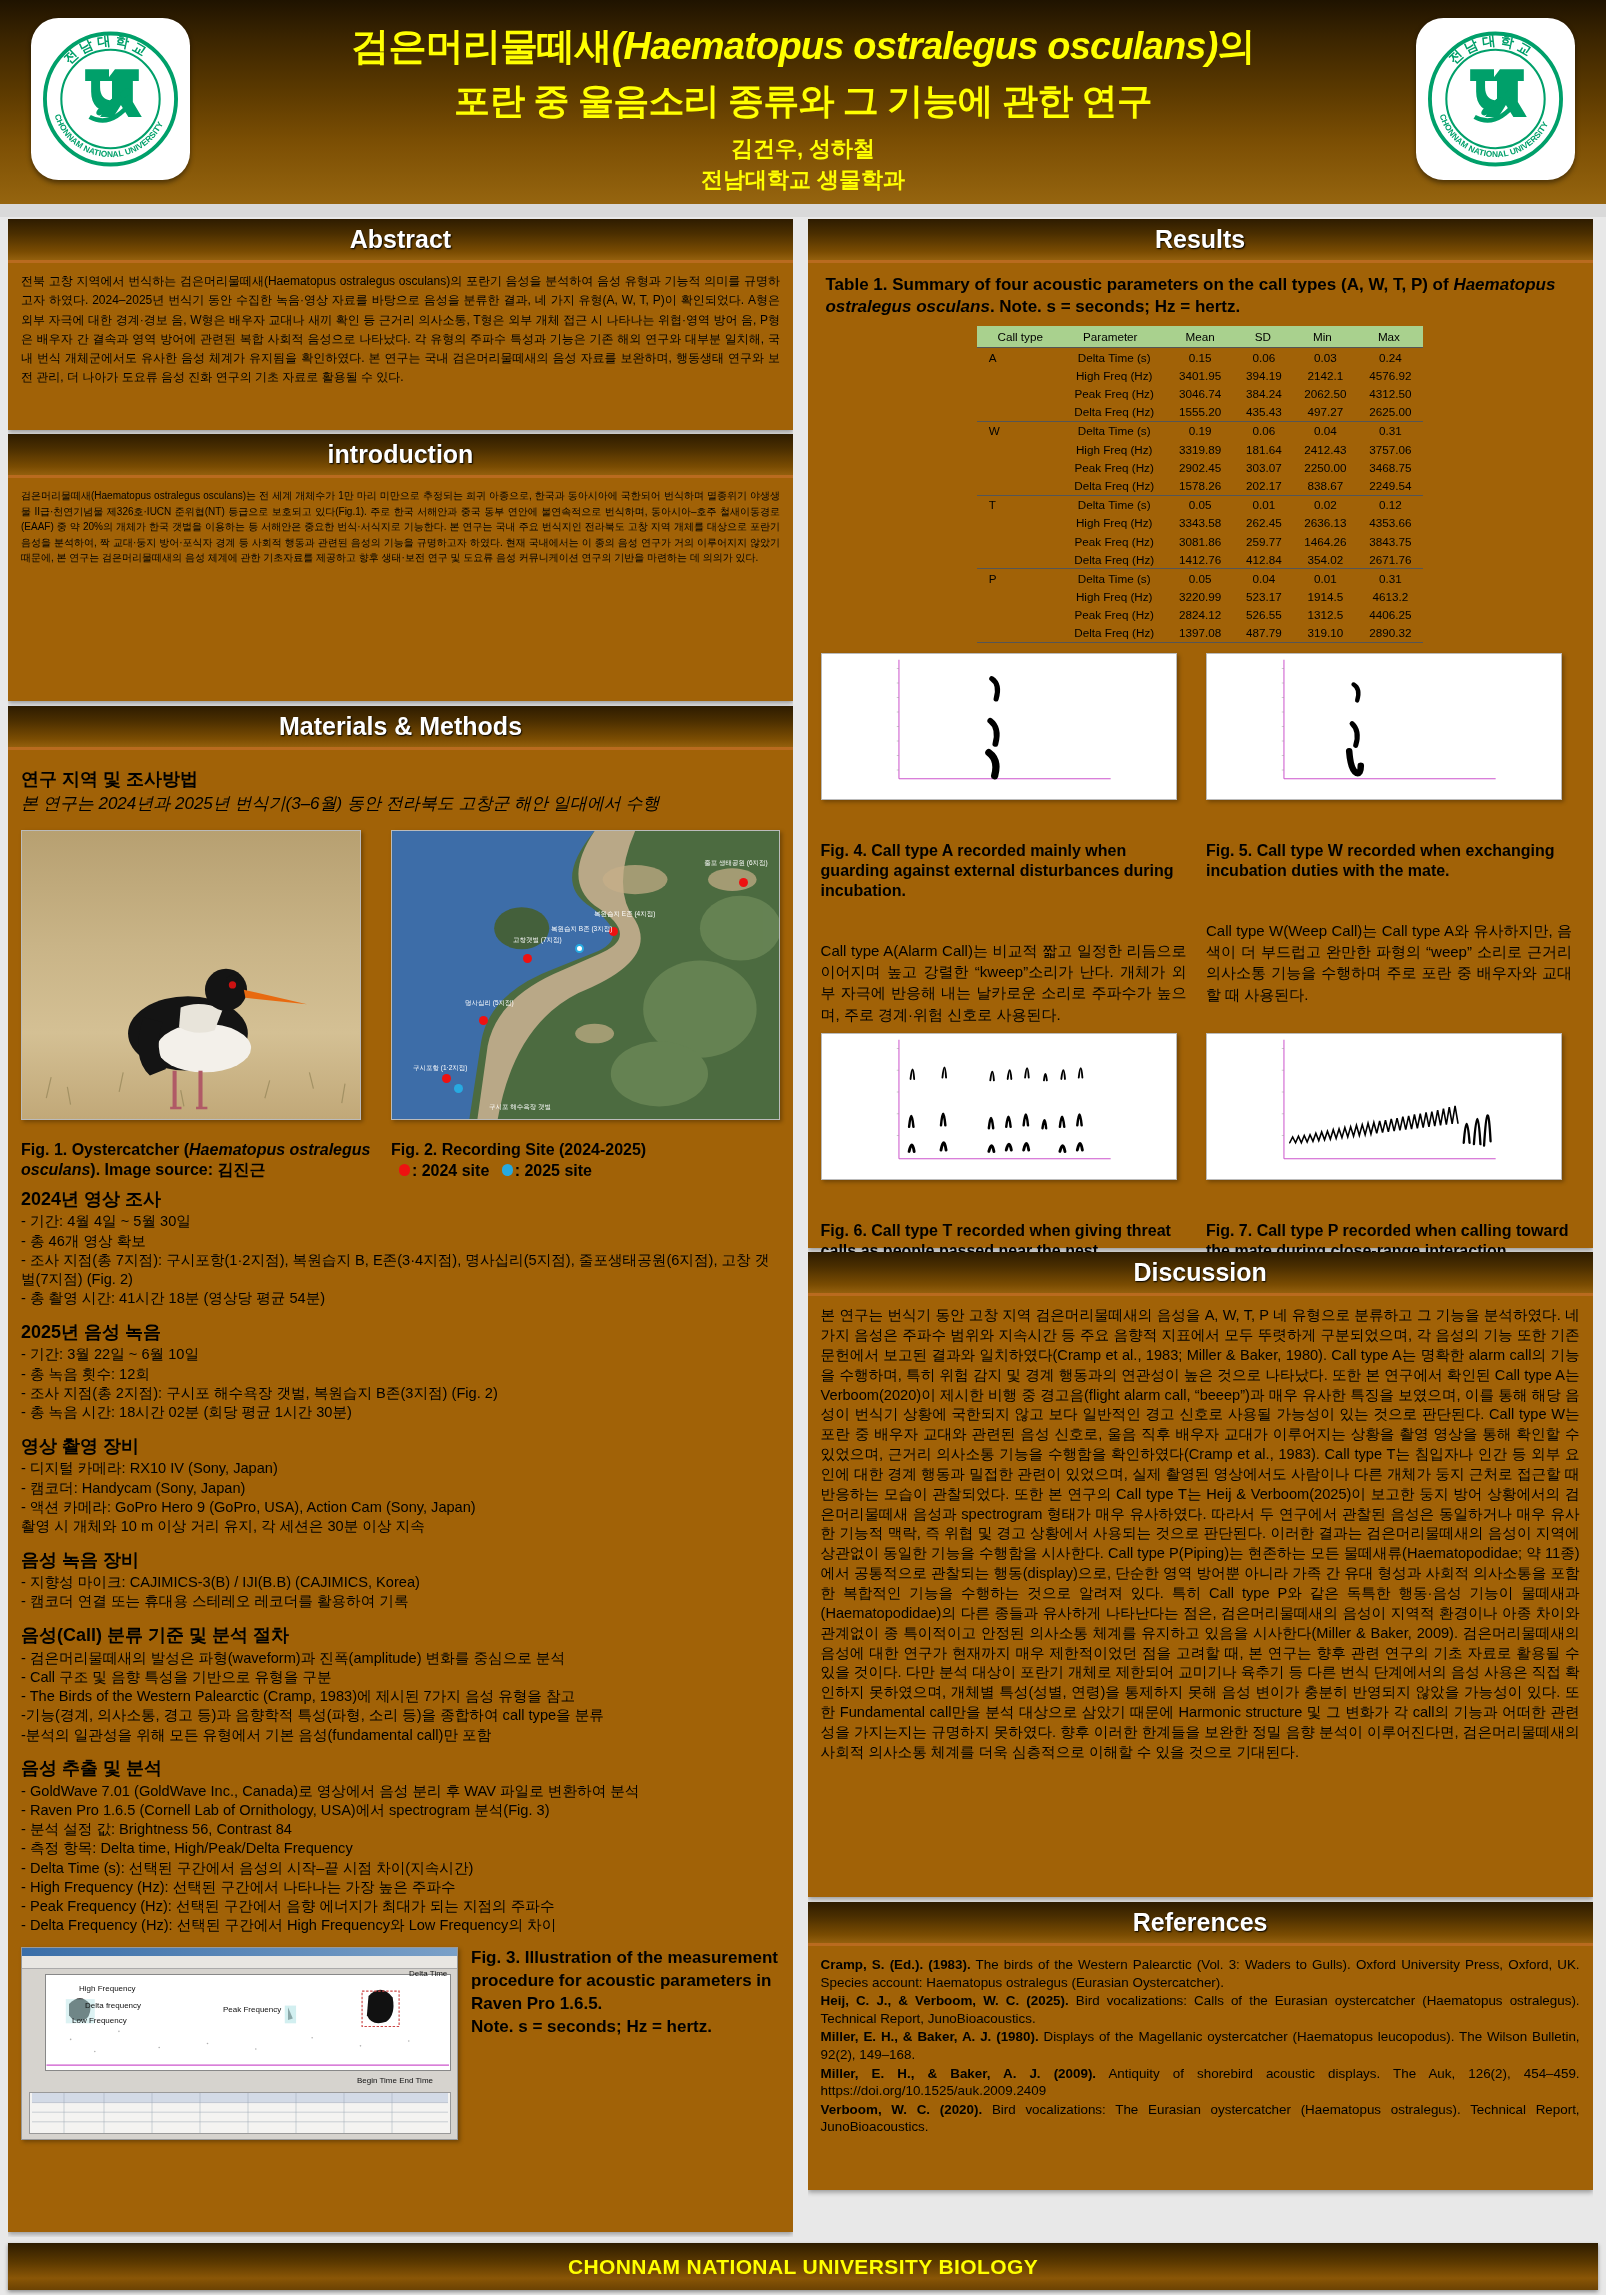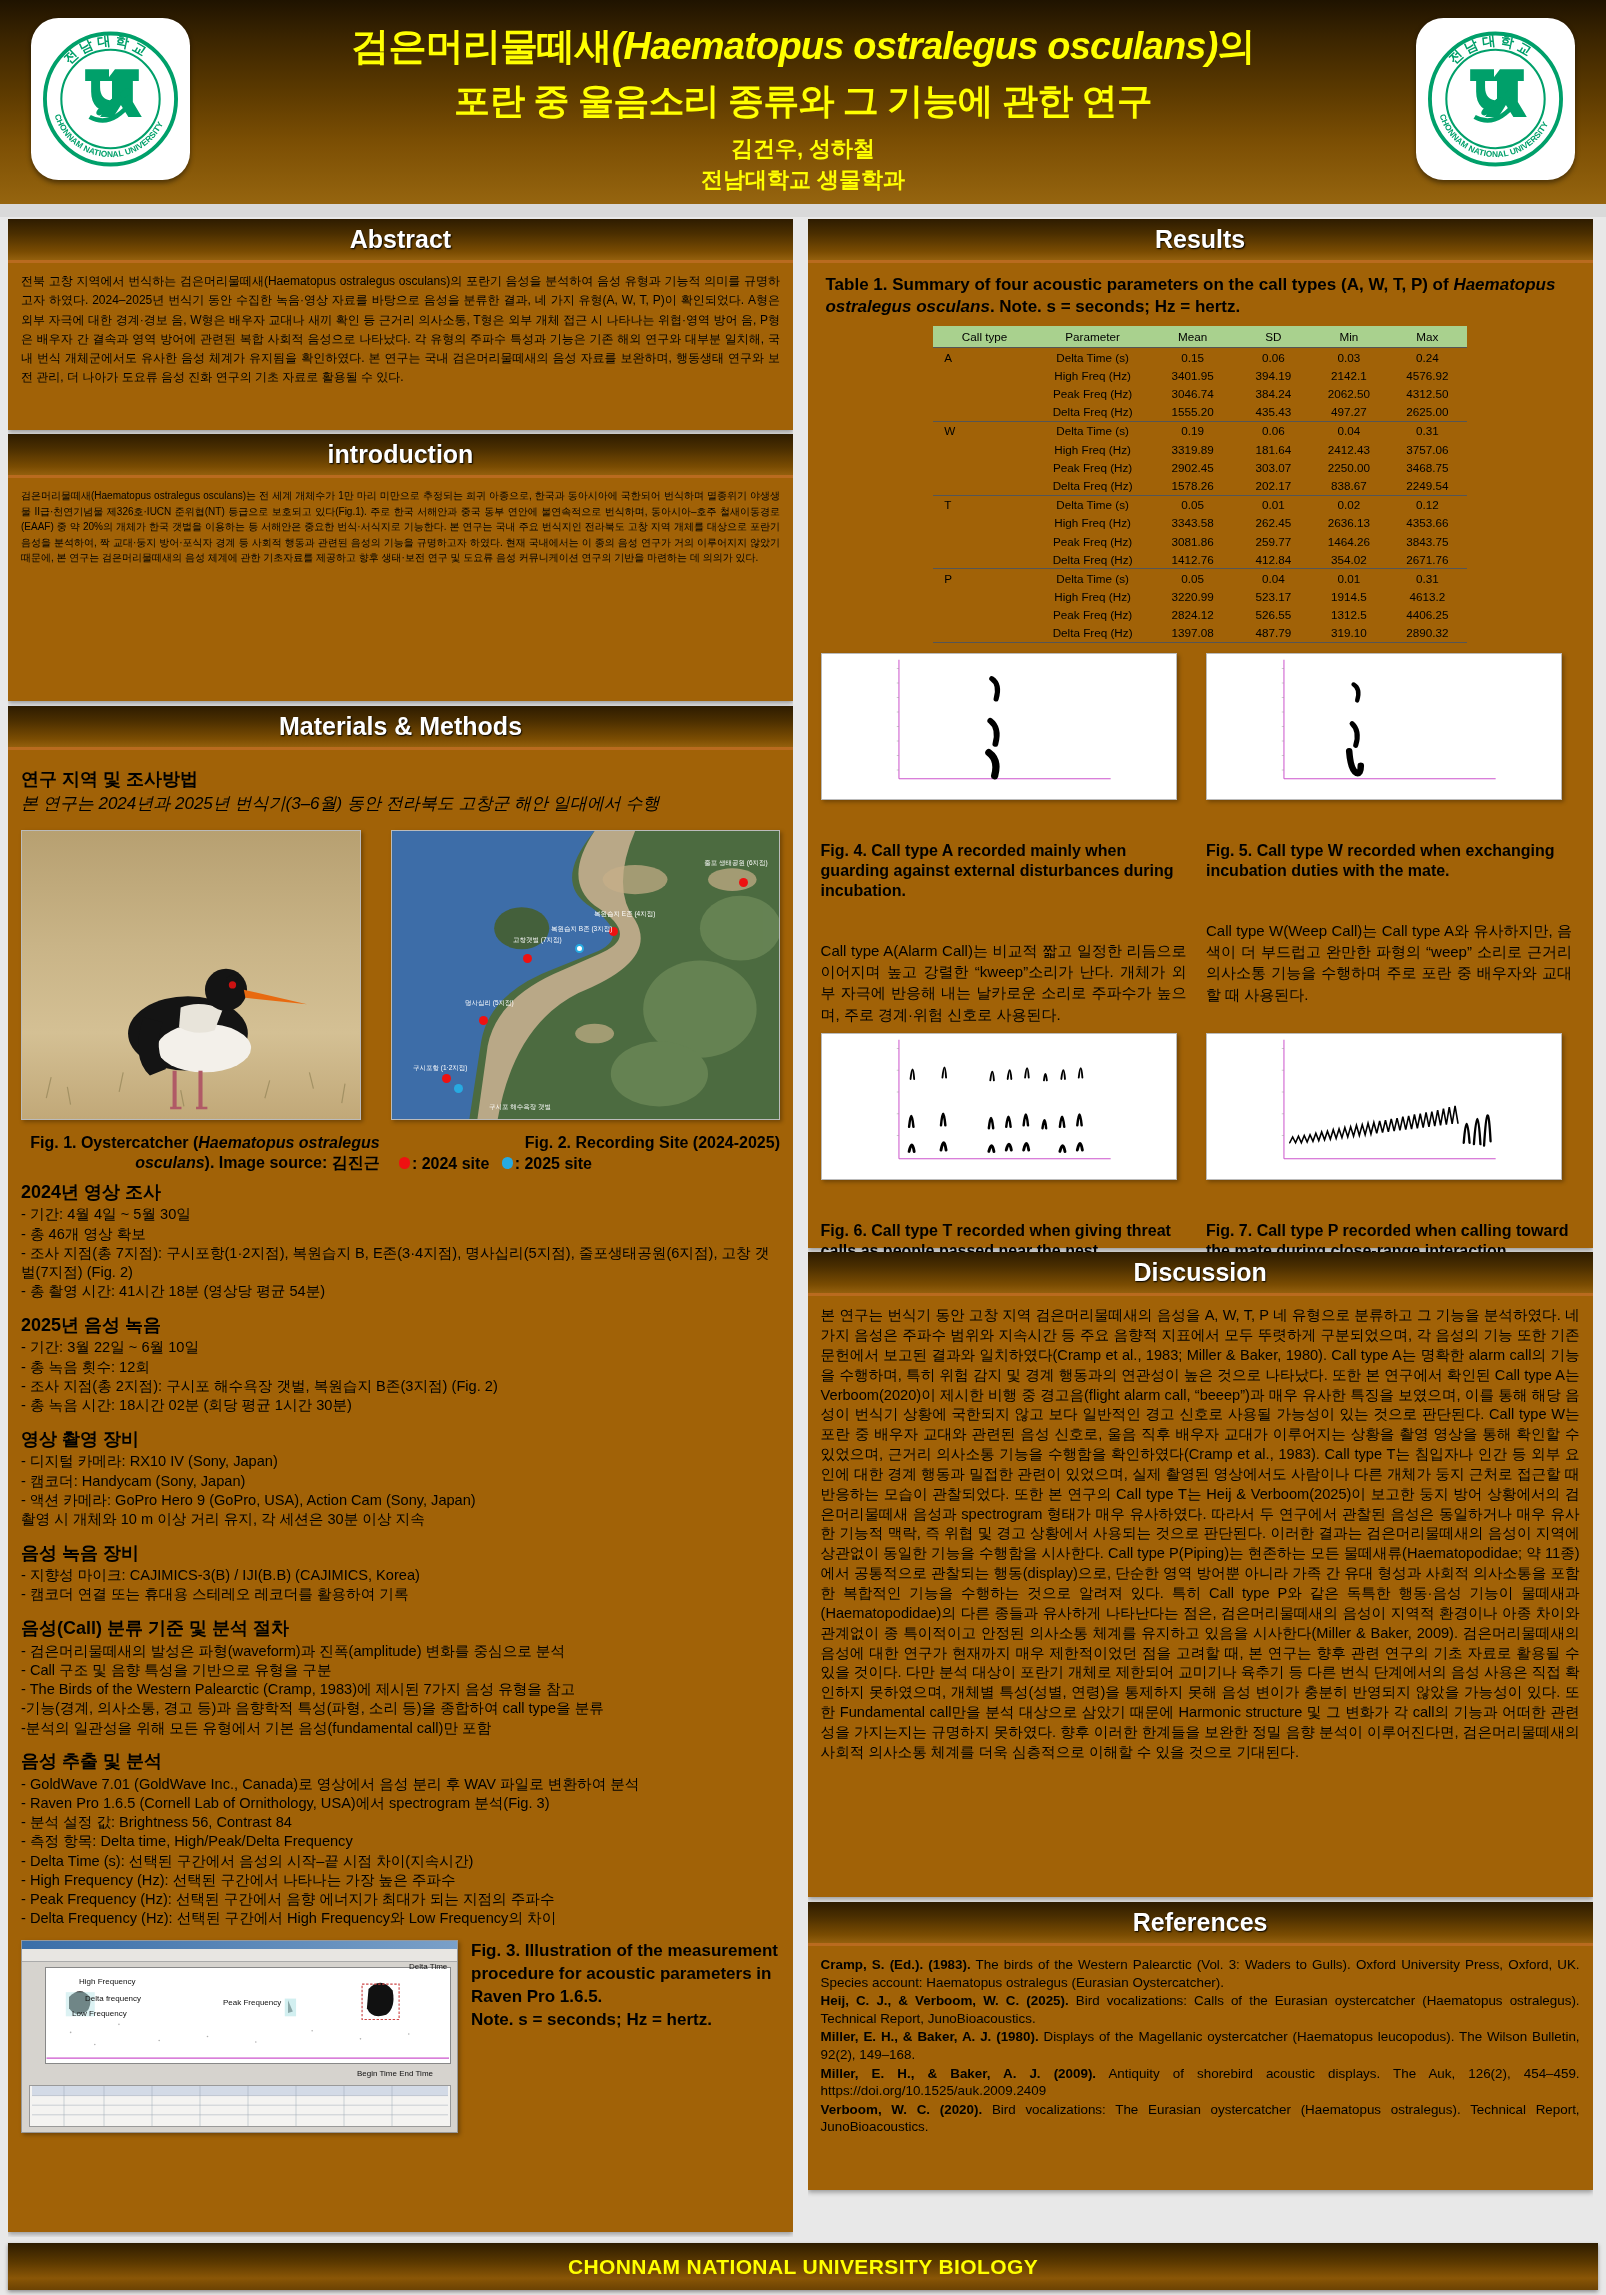--- a/index.html
+++ b/index.html
@@ -41,21 +41,21 @@
   .intro-body{ font-size:10px; line-height:1.55; height:223px; }
   .mm-body{ font-size:14.6px; }
   .mm-h{ font-size:18px; font-weight:bold; margin:6.5px 0 1.6px 0; }
   .mm-p{ font-size:17px; margin-bottom:15px;font-style:italic; }
   .mm-list li{ list-style:none; font-size:14.6px; line-height:1.32; }
   .mm-group{ margin-bottom:11.3px; }
   
   .fig-row{ display:flex; gap:11.3px; margin:6.5px 0 3.2px 0; }
   .fig-cell{ display:flex; flex-direction:column; }
   .fig-frame{ border:0.8px solid #bbb; box-shadow:1.6px 2.4px 4px rgba(0,0,0,.3); overflow:hidden; }
-  .fig-cap{ font-size:16px; font-weight:bold; margin-top:13px; line-height:1.25;text-align:right; }
+  .fig-cap{ font-size:16px; font-weight:bold; margin-top:20px; line-height:1.25; }
   .fig-cap .it{ font-style:italic; }
   .legend-line{ font-size:16px; font-weight:bold; margin-top:1.6px; }
   .dot{ display:inline-block; width:11.3px; height:11.3px; border-radius:50%; margin:0 1.6px 0 8px; }
   .dot-red{ background:#ee1111; } .dot-blue{ background:#27aae1; }
   
   .bird-photo{ width:340px; height:290px; position:relative;
     background:linear-gradient(180deg,#b7a071 0%,#c9b487 40%,#d4c094 70%,#c1a878 100%); }
   
   .map-photo{ width:389px; height:290px; position:relative; background:#47663c; }
   .map-label{ position:absolute; color:#fff; font-size:6.5px; text-align:center; line-height:1.1; }
@@ -69,21 +69,21 @@
   .raven-toolbar{ height:13px; background:#e8e6e2; border-bottom:0.8px solid #aaa; }
   .raven-spec{ position:absolute; left:23px; top:26px; right:6.5px; height:97px; background:#fff; border:0.8px solid #888; }
   .raven-table{ position:absolute; left:6.5px; bottom:4.9px; right:6.5px; height:42px; background:#f4f3f1; border:0.8px solid #999; }
   .raven-lbl{ position:absolute; font-weight:normal; color:#111; font-size:8px; }
   .fig3-cap{ width:308px; font-size:17px; font-weight:bold; line-height:1.35; }
   
   .results-body{ height:985px; }
   .tbl-cap{ font-size:17px; font-weight:bold; line-height:1.3; margin:1.6px 0 8px 4.9px; }
   .tbl-cap .it{ font-style:italic; }
   table.acoustic{ border-collapse:collapse; margin:0 auto; font-size:11.7px; }
-  table.acoustic th{ background:#a9d18e; font-weight:normal; padding:4px 29px; text-align:left; }
+  table.acoustic th{ background:#a9d18e; font-weight:normal; padding:4px 20px; text-align:left; }
   table.acoustic td{ padding:2.6px 11.3px; text-align:center; }
   table.acoustic td:first-child{ text-align:left; }
   tr.grp td{ border-top:1.3px solid #555; }
   tr.last td{ border-bottom:1.3px solid #555; }
   .spec-grid{ display:flex; flex-wrap:wrap; gap:0 19.4px; margin-top:9.7px; }
   .spec-cell{ width:366px; display:flex; flex-direction:column;gap:36px; }
   .spec-frame{ width:356px; height:147px; border:0.8px solid #bbb; box-shadow:1.6px 2.4px 4px rgba(0,0,0,.3); background:#fff; }
   .spec-cap{ font-size:16px; font-weight:bold; line-height:1.25; margin:4.9px 0 3.2px 0; }
   .spec-txt{ font-size:15px; line-height:1.42; text-align:justify; margin-bottom:8px; }
   

